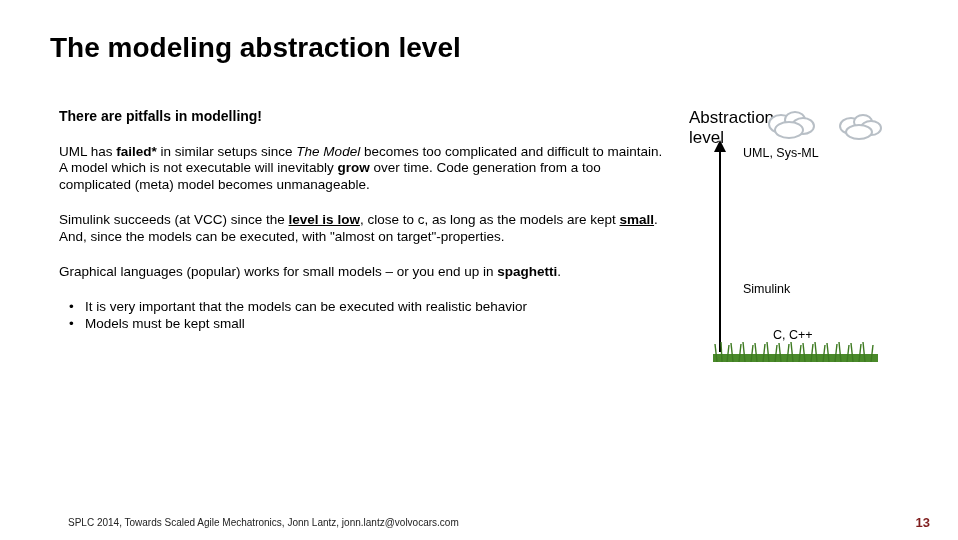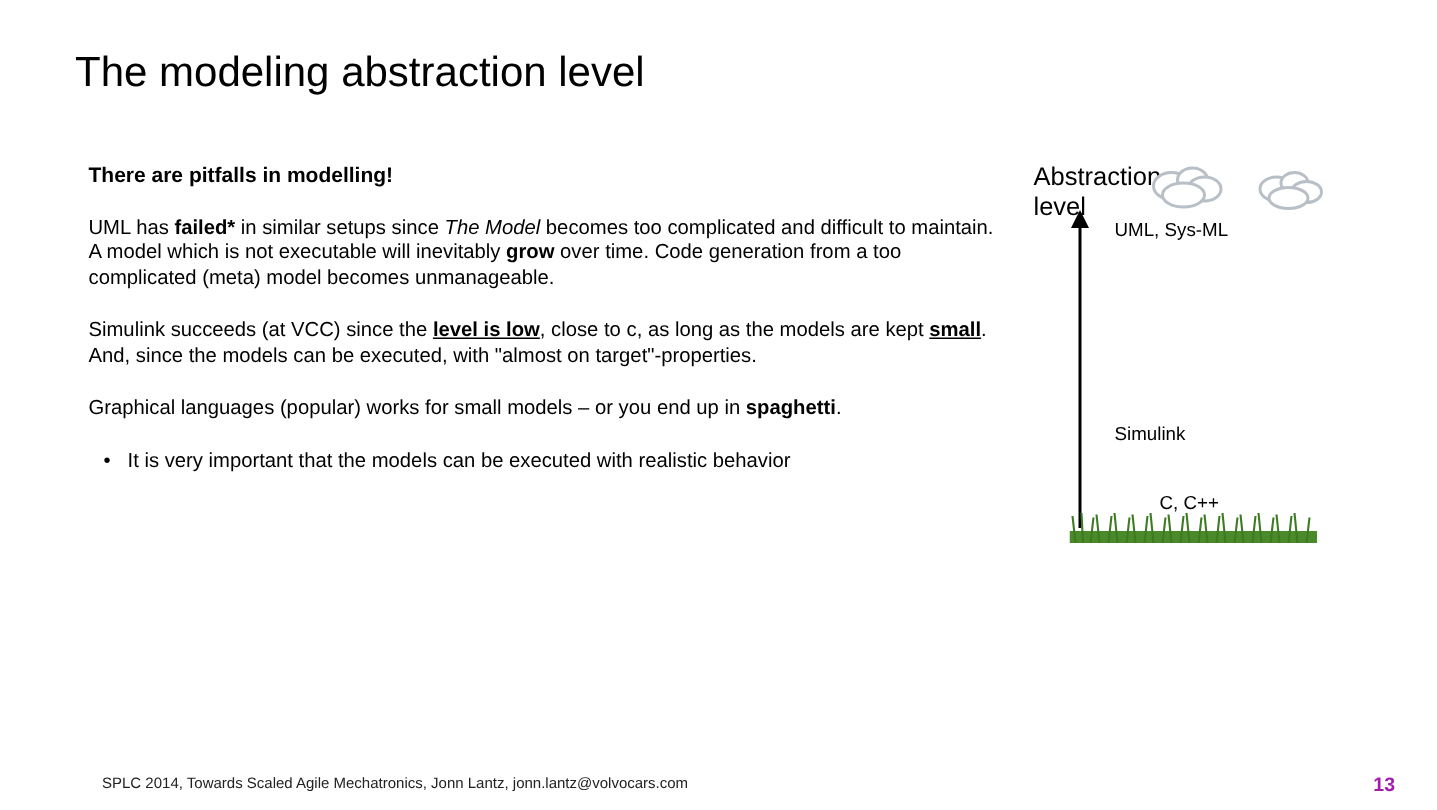--- a/index.html
+++ b/index.html
@@ -1,18 +1,18 @@
 <!DOCTYPE html>
 <html><head>
 <meta charset="utf-8">
 <style>
   * { margin: 0; padding: 0; box-sizing: border-box; }
   body { width: 958px; height: 540px; background: #fff; font-family: Arial, Helvetica, sans-serif; color: #000; position: relative; overflow: hidden; }
   .slide { width: 100%; height: 100%; padding: 32px 50px 20px 50px; position: relative; }
-  .title { font-size: 28px; font-weight: 400; color: #000; margin-bottom: 44px; }
+  .title { font-size: 28px; font-weight: 700; color: #000; margin-bottom: 44px; }
   .logo { position: absolute; top: 10px; right: 10px; }
   .logo svg { width: 62px; height: 62px; }
   .content { display: flex; gap: 10px; justify-content: center; }
   .left { flex: 1; max-width: 610px; font-size: 13.5px; line-height: 1.25; }
   .subhead { font-weight: 700; margin-bottom: 18px; font-size: 14px; }
   .para { margin-bottom: 18px; }
   .bullets { margin: 0 0 18px 10px; }
   .bullets li { list-style: none; position: relative; padding-left: 16px; }
   .bullets li::before { content: "•"; position: absolute; left: 0; }
   .right { width: 220px; position: relative; padding-left: 18px; }
@@ -20,21 +20,21 @@
   .diagram { position: absolute; top: 24px; left: 40px; width: 170px; height: 230px; }
   .arrow-line { position: absolute; left: 0; bottom: 10px; width: 2px; height: 210px; background: #000; }
   .arrow-head { position: absolute; left: -5px; top: -2px; width: 0; height: 0; border-left: 6px solid transparent; border-right: 6px solid transparent; border-bottom: 12px solid #000; }
   .clouds { position: absolute; top: -26px; left: 40px; }
   .lbl { position: absolute; font-size: 12.5px; white-space: nowrap; }
   .lbl-uml { left: 24px; top: 14px; }
   .lbl-sim { left: 24px; top: 150px; }
   .lbl-c   { left: 24px; top: 196px; margin-left: 30px; }
   .grass { position: absolute; left: -6px; bottom: 0; width: 165px; height: 22px; }
   .footer { position: absolute; left: 50px; bottom: 12px; font-size: 10px; color: #222; margin-left: 18px; }
-  .pagenum { position: absolute; right: 28px; bottom: 10px; font-size: 13px; color: #a21caf; font-weight: 700; }
+  .pagenum { position: absolute; right: 28px; bottom: 10px; font-size: 13px; color: #7f1d1d; font-weight: 700; }
   .u { text-decoration: underline; }
   b { font-weight: 700; }
   i { font-style: italic; }
 </style>
 </head>
 <body>
 
 <div class="slide">
 
   <h1 class="title">The modeling abstraction level</h1>
@@ -50,20 +50,21 @@
       <p class="para">
         <span>Simulink succeeds (at VCC) since the </span><b class="u">level is low</b><span>, close to c, as long as the models are kept </span><b class="u">small</b><span>. And, since the models can be executed, with "almost on target"-properties.</span>
       </p>
 
       <p class="para">
         <span>Graphical languages (popular) works for small models – or you end up in </span><b>spaghetti</b><span>.</span>
       </p>
 
       <ul class="bullets">
         <li>It is very important that the models can be executed with realistic behavior</li>
+        <li>Models must be kept small</li>
       </ul>
 
     </div>
 
     <div class="right">
       <div class="axis-label">
         <span>Abstraction</span><br>
         <span>level</span>
       </div>
       <div class="diagram">

